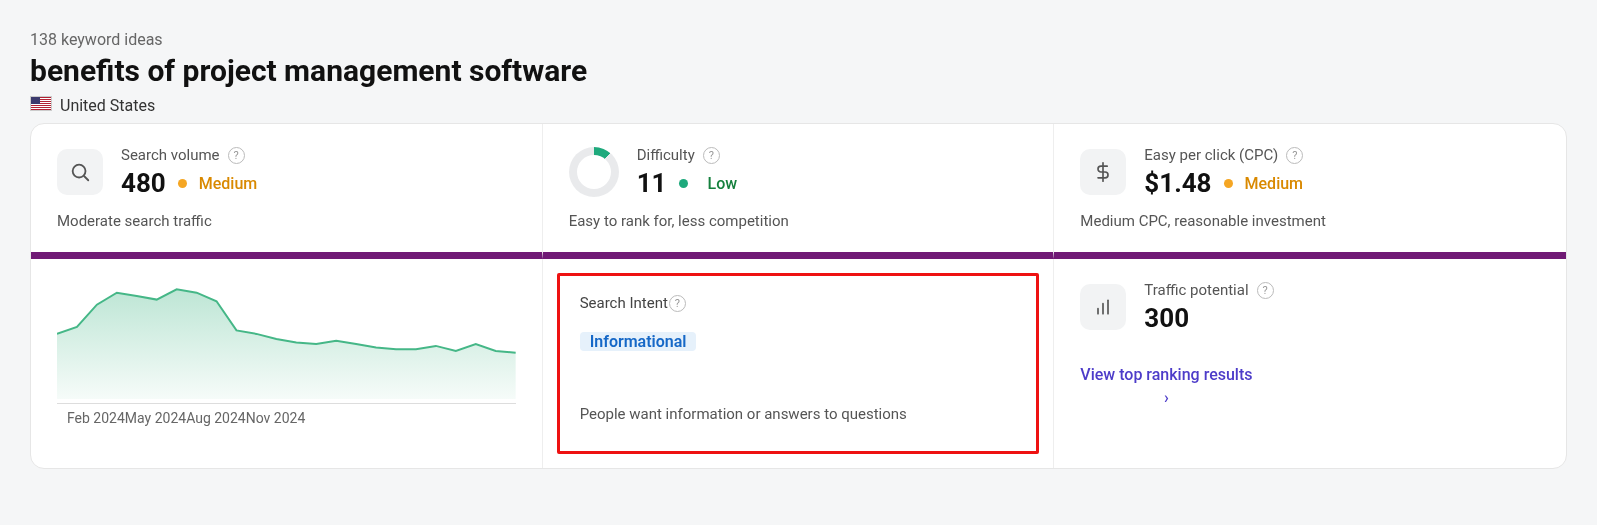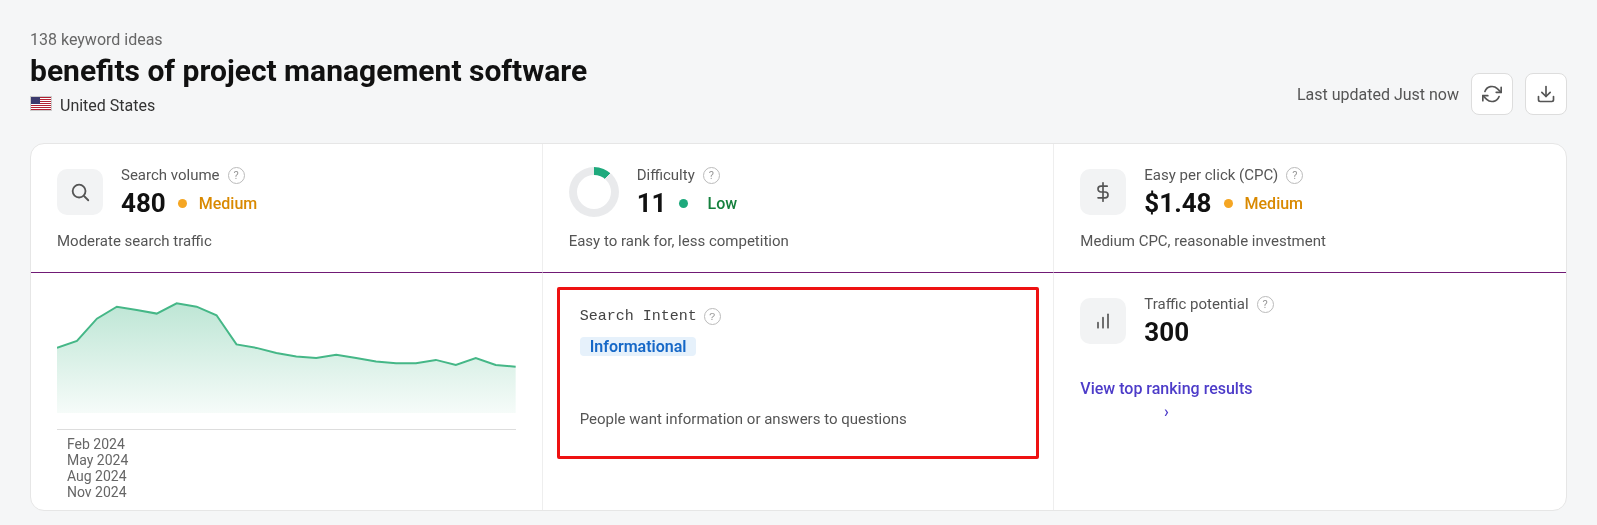--- a/index.html
+++ b/index.html
@@ -9,21 +9,21 @@
     color: #1f1f1f;
     width: 1597px;
     height: 525px;
     overflow: hidden;
     padding: 30px 30px 0 30px;
   }
   .header-row {
     display: flex;
     justify-content: space-between;
     align-items: flex-end;
-    margin-bottom: 28px;
+    margin-bottom: 8px;
   }
   .header-left { }
   .keyword-ideas {
     font-size: 16px;
     color: #666;
     margin-bottom: 4px;
   }
   .page-title {
     font-size: 30px;
     font-weight: 700;
@@ -96,21 +96,21 @@
     display: grid;
     grid-template-columns: 1fr 1fr 1fr;
     grid-template-rows: auto auto;
     overflow: hidden;
   }
   .cell {
     padding: 22px 26px;
     position: relative;
   }
   .cell-border-right { border-right: 1px solid #eee; }
-  .cell-border-bottom { border-bottom: 1px solid #701a75; }
+  .cell-border-bottom { border-bottom: 7px solid #701a75; }
 
   .metric-row {
     display: flex;
     align-items: center;
     gap: 18px;
     margin-bottom: 14px;
   }
   .metric-icon {
     width: 46px;
     height: 46px;
@@ -177,47 +177,45 @@
   }
 
   
   .intent-box {
     border: 3px solid #e11;
     border-radius: 2px;
     padding: 18px 20px 28px 20px;
     margin: 0;
   }
   .intent-label-row {
-    display:flex; align-items:center; gap:7px;
+    display:flex; align-items:center; gap:1px;
     font-size:15px; color:#444;
-    margin-bottom:12px;
-    font-family:Liberation Mono, monospace;
+    margin-bottom:20px;
   }
   .intent-pill {
     display:inline-block;
     background:#e6f1fb;
     color:#1668c7;
     font-weight:600;
     font-size:16px;
     padding:0 10px;
     border-radius:4px;
     margin-bottom:14px;
   }
   .intent-desc { font-size:15px; color:#555;margin-top:40px; }
 
   
   .chart-cell { padding: 20px 26px 10px; }
   .chart-wrap { height: 120px; position: relative; }
   .chart-x-labels {
-    display:flex; justify-content:flex-end;
+    display:flex; justify-content:flex-start;
     font-size:14px; color:#666;
     padding: 6px 10px 0;
     border-top:1px solid #ddd;
-    margin-top:16px;
-    flex-direction:column;
+    margin-top:4px;
   }
 
   .link-row {
     color:#4d3cc9;
     font-size:16px;
     font-weight:500;
     cursor:pointer;
     display:inline-flex;
     align-items:center;
     gap:4px;
@@ -233,37 +231,20 @@
 <body>
 
 <div class="header-row">
   <div class="header-left">
     <div class="keyword-ideas">138 keyword ideas</div>
     <h1 class="page-title">benefits of project management software</h1>
     <div class="country-row">
       <span class="flag-icon"></span>
       <span>United States</span>
     </div>
-  </div>
-  <div class="header-right">
-    <span class="last-updated">Last updated Just now</span>
-    <button class="icon-btn">
-      <svg width="20" height="20" viewBox="0 0 24 24" fill="none" stroke-width="2" stroke-linecap="round" stroke-linejoin="round">
-          <polyline points="23 4 23 10 17 10"></polyline>
-          <polyline points="1 20 1 14 7 14"></polyline>
-          <path d="M3.51 9a9 9 0 0 1 14.85-3.36L23 10M1 14l4.64 4.36A9 9 0 0 0 20.49 15"></path>
-        </svg>
-    </button>
-    <button class="icon-btn">
-      <svg width="20" height="20" viewBox="0 0 24 24" fill="none" stroke-width="2" stroke-linecap="round" stroke-linejoin="round">
-          <path d="M21 15v4a2 2 0 0 1-2 2H5a2 2 0 0 1-2-2v-4"></path>
-          <polyline points="7 10 12 15 17 10"></polyline>
-          <line x1="12" y1="15" x2="12" y2="3"></line>
-        </svg>
-    </button>
   </div>
 </div>
 
 <div class="panel">
 
   <div class="cell cell-border-right cell-border-bottom">
     <div class="metric-row">
       <div class="metric-icon">
         <svg width="22" height="22" viewBox="0 0 24 24" fill="none" stroke="#555" stroke-width="2" stroke-linecap="round" stroke-linejoin="round">
             <circle cx="11" cy="11" r="7"></circle>

